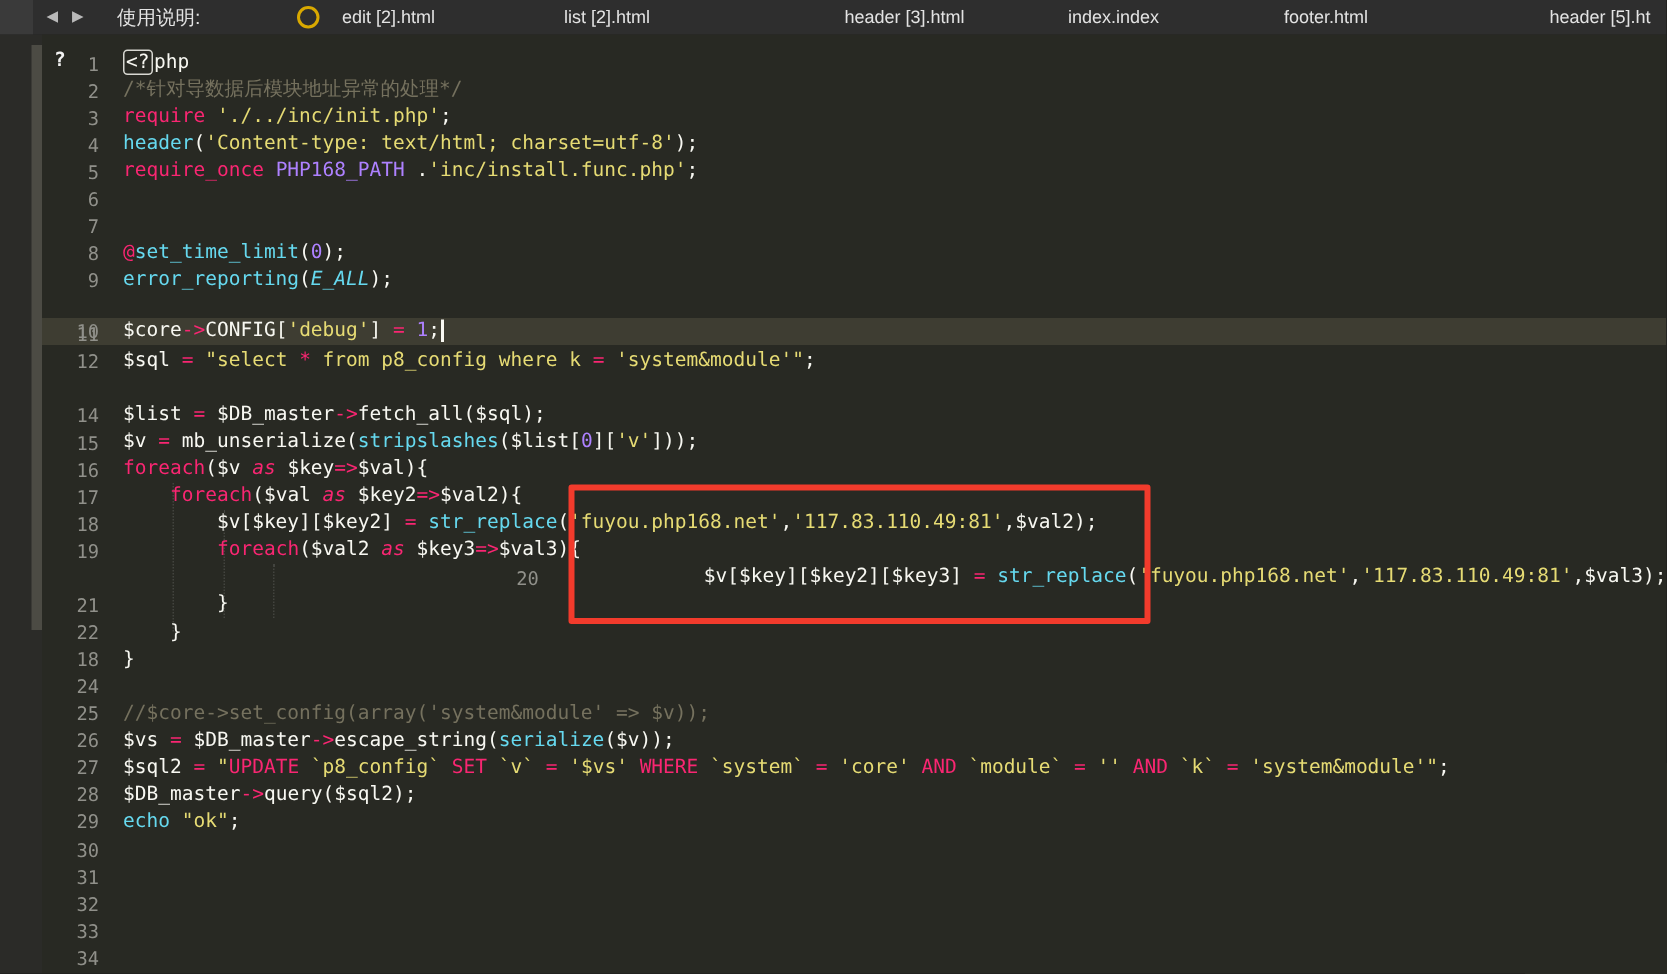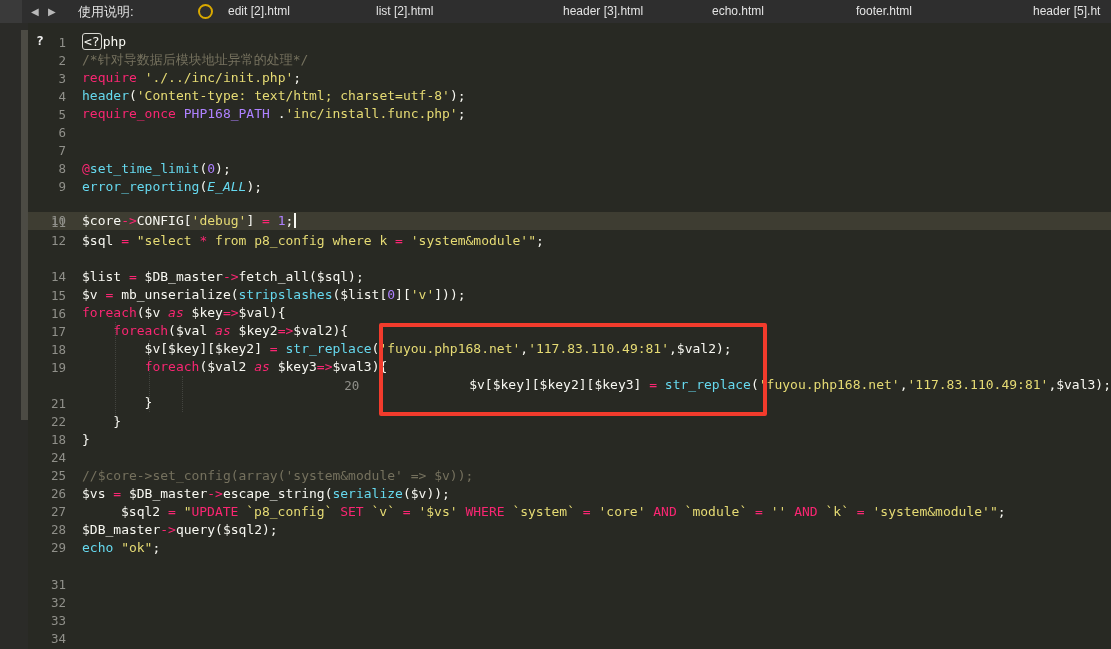--- a/index.html
+++ b/index.html
@@ -60,21 +60,21 @@
 
   <div class="tabbar">
     <div class="corner"></div>
     <span class="nav back">◀</span>
     <span class="nav fwd">▶</span>
     <span class="tab cn" style="left:78px">使用说明:</span>
     <span class="modcircle"></span>
     <span class="tab" style="left:228px">edit [2].html</span>
     <span class="tab" style="left:376px">list [2].html</span>
     <span class="tab" style="left:563px">header [3].html</span>
-    <span class="tab" style="left:712px">echo.html</span>
+    <span class="tab" style="left:712px">index.index</span>
     <span class="tab" style="left:856px">footer.html</span>
     <span class="tab" style="left:1033px">header [5].ht</span>
   </div>
 
   <div class="rail">
     <div class="thumb"></div>
   </div>
 
   <div class="editor" id="code-area">
     <div class="marker">?</div>
@@ -174,32 +174,36 @@
         <span class="codeln"></span>
       </div>
       <div class="row" style="top: 443.68px;">
         <span class="ln">25</span>
         <span class="codeln"><span class="g">//$core-&gt;set_config(array('system&amp;module' =&gt; $v));</span></span>
       </div>
       <div class="row" style="top: 461.75px;">
         <span class="ln">26</span>
         <span class="codeln"><span class="w">$vs </span><span class="m">=</span><span class="w"> $DB_master</span><span class="m">-&gt;</span><span class="w">escape_string(</span><span class="c">serialize</span><span class="w">($v));</span></span>
       </div>
-      <div class="row" style="top: 479.82px; gap: 39px;">
+      <div class="row" style="top: 479.82px;">
         <span class="ln">27</span>
         <span class="codeln"><span class="w">$sql2 </span><span class="m">=</span><span class="w"> </span><span class="y">"</span><span class="m">UPDATE</span><span class="y"> `p8_config` </span><span class="m">SET</span><span class="y"> `v` </span><span class="m">=</span><span class="y"> '$vs' </span><span class="m">WHERE</span><span class="y"> `system` </span><span class="m">=</span><span class="y"> 'core' </span><span class="m">AND</span><span class="y"> `module` </span><span class="m">=</span><span class="y"> '' </span><span class="m">AND</span><span class="y"> `k` </span><span class="m">=</span><span class="y"> 'system&amp;module'"</span><span class="w">;</span></span>
       </div>
       <div class="row" style="top: 497.89px;">
         <span class="ln">28</span>
         <span class="codeln"><span class="w">$DB_master</span><span class="m">-&gt;</span><span class="w">query($sql2);</span></span>
       </div>
       <div class="row" style="top: 515.96px;">
         <span class="ln">29</span>
         <span class="codeln"><span class="c">echo</span><span class="w"> </span><span class="y">"ok"</span><span class="w">;</span></span>
       </div>
+      <div class="row" style="top: 534.03px;">
+        <span class="ln">30</span>
+        <span class="codeln"></span>
+      </div>
       <div class="row" style="top: 552.1px;">
         <span class="ln">31</span>
         <span class="codeln"></span>
       </div>
       <div class="row" style="top: 570.17px;">
         <span class="ln">32</span>
         <span class="codeln"></span>
       </div>
       <div class="row" style="top: 588.24px;">
         <span class="ln">33</span>

